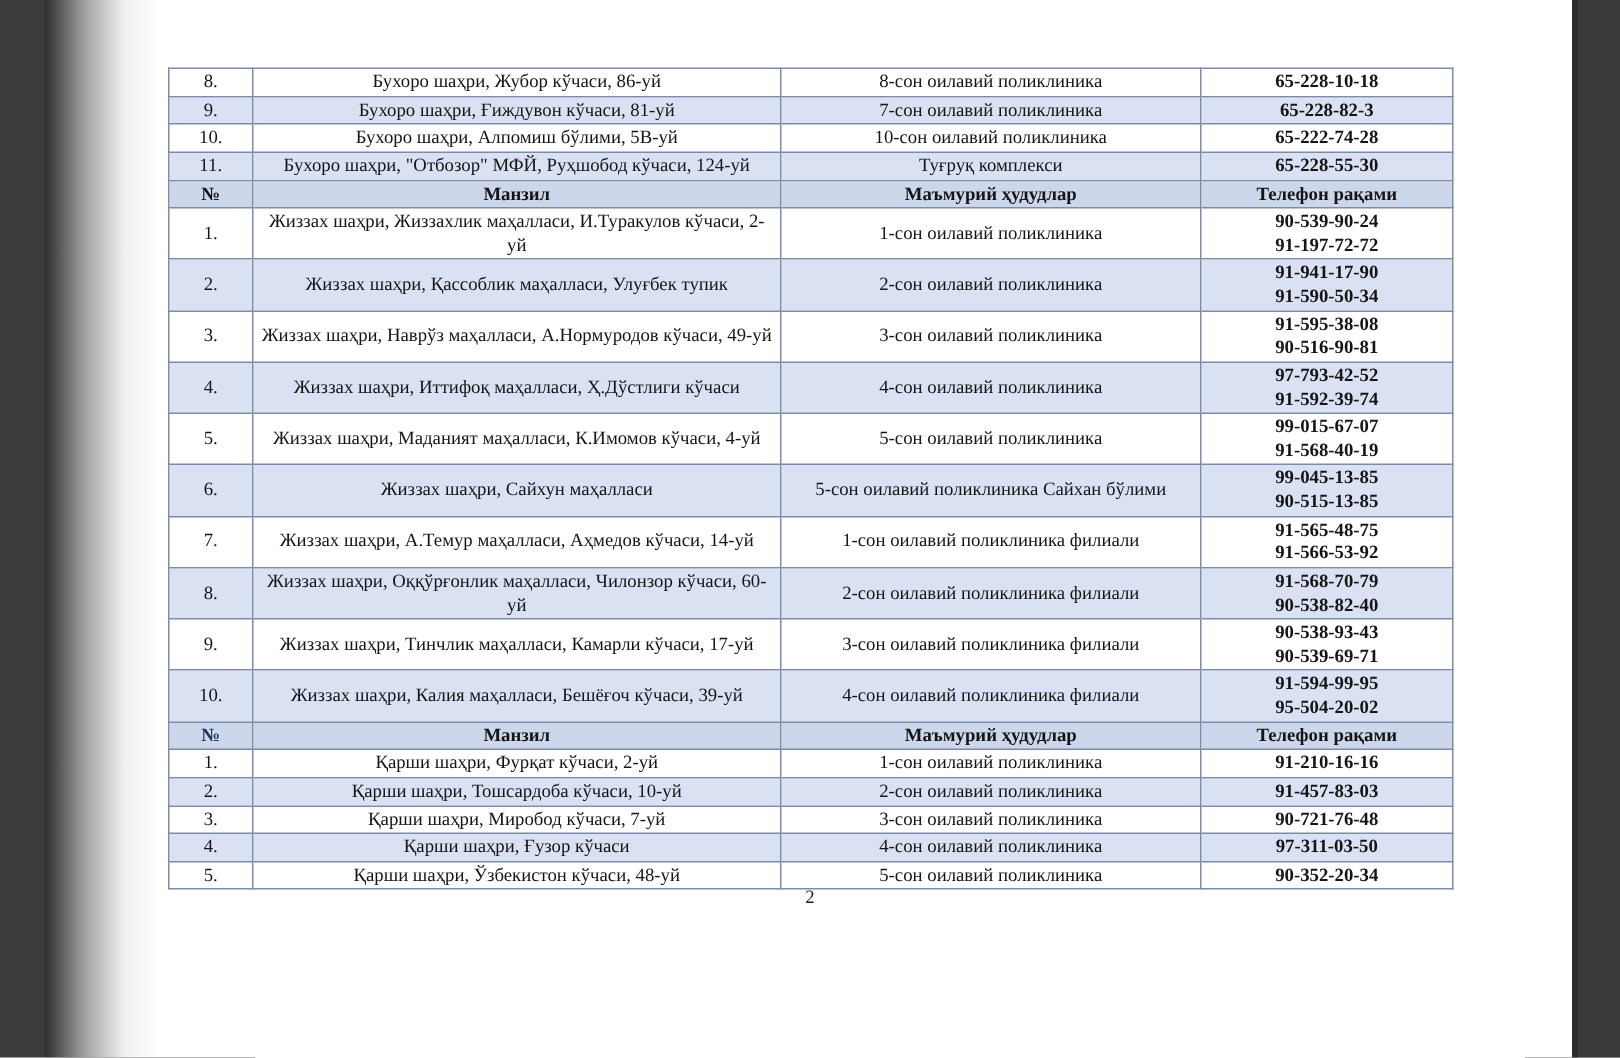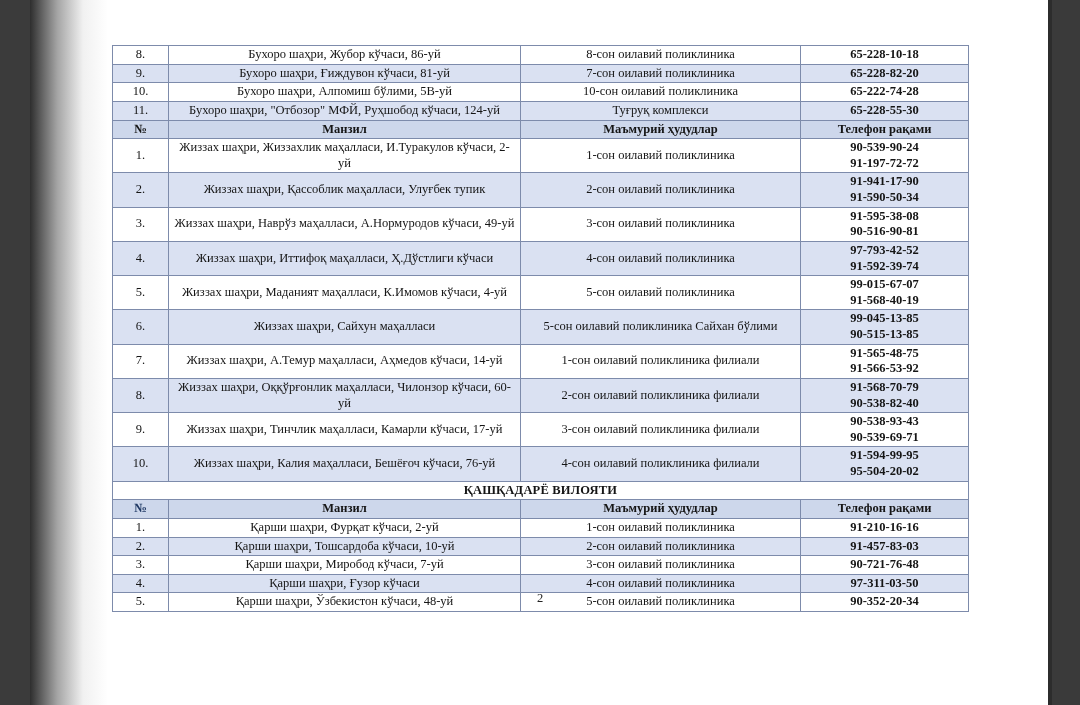--- a/index.html
+++ b/index.html
@@ -89,21 +89,21 @@
         <tr>
           <td class="row-number-cell">8.</td>
           <td class="address-cell">Бухоро шаҳри, Жубор кўчаси, 86-уй</td>
           <td class="district-cell">8-сон оилавий поликлиника</td>
           <td class="phone-cell">65-228-10-18</td>
         </tr>
         <tr class="banded">
           <td class="row-number-cell">9.</td>
           <td class="address-cell">Бухоро шаҳри, Ғиждувон кўчаси, 81-уй</td>
           <td class="district-cell">7-сон оилавий поликлиника</td>
-          <td class="phone-cell">65-228-82-20</td>
+          <td class="phone-cell">65-228-82-3</td>
         </tr>
         <tr>
           <td class="row-number-cell">10.</td>
           <td class="address-cell">Бухоро шаҳри, Алпомиш бўлими, 5В-уй</td>
           <td class="district-cell">10-сон оилавий поликлиника</td>
           <td class="phone-cell">65-222-74-28</td>
         </tr>
         <tr class="banded">
           <td class="row-number-cell">11.</td>
           <td class="address-cell">Бухоро шаҳри, "Отбозор" МФЙ, Руҳшобод кўчаси, 124-уй</td>
@@ -174,27 +174,24 @@
         </tr>
         <tr>
           <td class="row-number-cell">9.</td>
           <td class="address-cell">Жиззах шаҳри, Тинчлик маҳалласи, Камарли кўчаси, 17-уй</td>
           <td class="district-cell">3-сон оилавий поликлиника филиали</td>
           <td class="phone-cell">90-538-93-43
 90-539-69-71</td>
         </tr>
         <tr class="banded">
           <td class="row-number-cell">10.</td>
-          <td class="address-cell">Жиззах шаҳри, Калия маҳалласи, Бешёғоч кўчаси, 76-уй</td>
+          <td class="address-cell">Жиззах шаҳри, Калия маҳалласи, Бешёғоч кўчаси, 39-уй</td>
           <td class="district-cell">4-сон оилавий поликлиника филиали</td>
           <td class="phone-cell">91-594-99-95
 95-504-20-02</td>
-        </tr>
-        <tr>
-          <td colspan="4" class="section-title">ҚАШҚАДАРЁ ВИЛОЯТИ</td>
         </tr>
         <tr class="header-row">
           <th style="color: rgb(31, 56, 100);">№</th>
           <th>Манзил</th>
           <th>Маъмурий ҳудудлар</th>
           <th>Телефон рақами</th>
         </tr>
         <tr>
           <td class="row-number-cell">1.</td>
           <td class="address-cell">Қарши шаҳри, Фурқат кўчаси, 2-уй</td>

